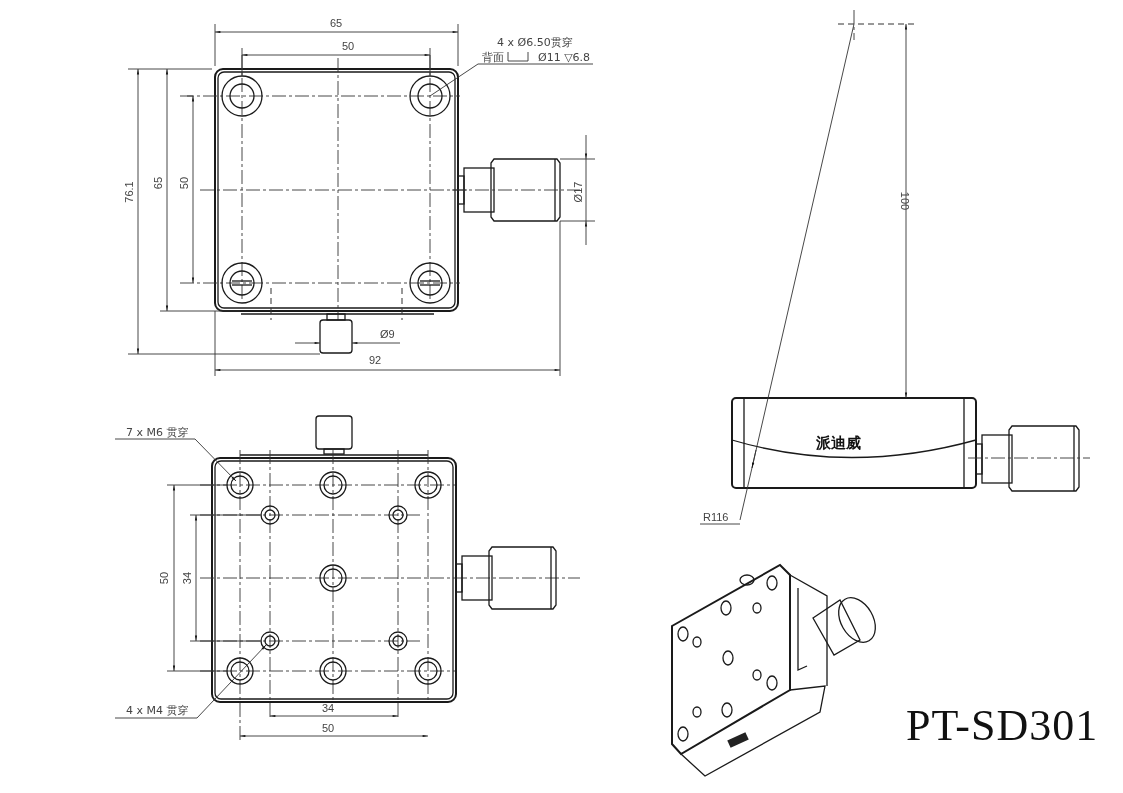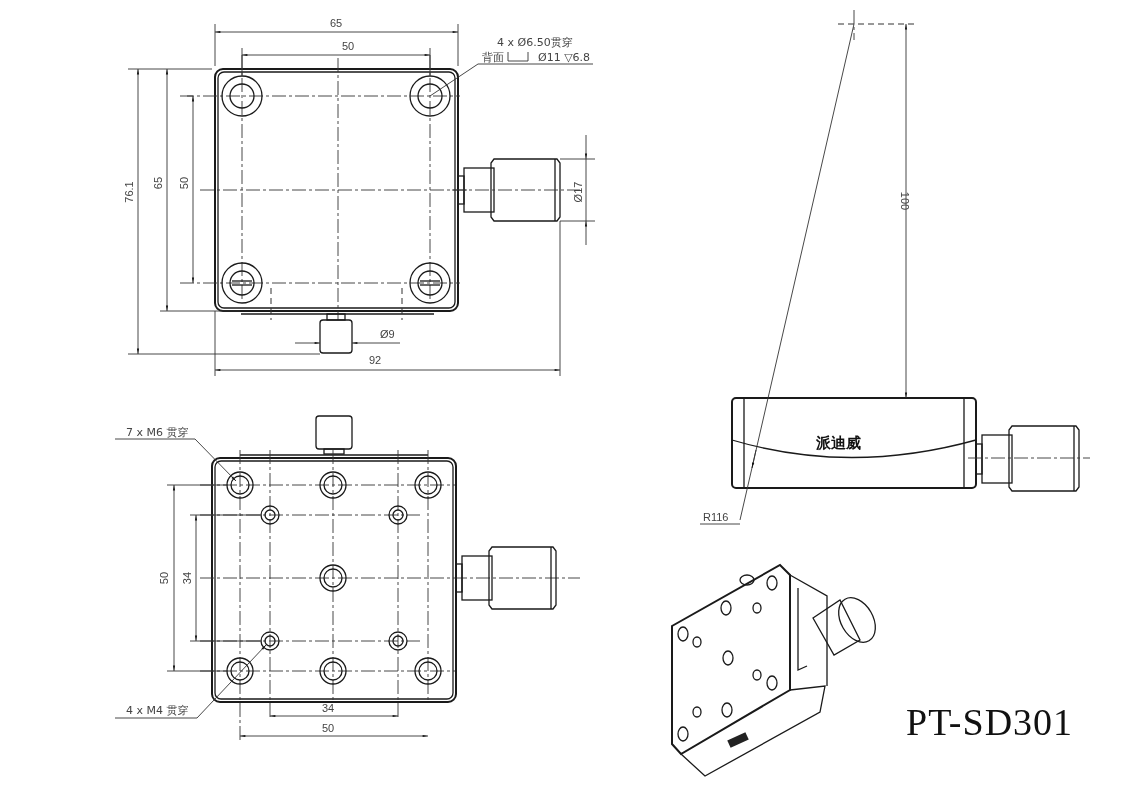--- a/index.html
+++ b/index.html
@@ -6,21 +6,21 @@
   body { width:1123px; height:793px; overflow:hidden; position:relative; font-family:"Liberation Sans", sans-serif; }
   svg { position:absolute; left:0; top:0; }
   .ln { stroke:#1a1a1a; fill:none; stroke-width:1.3; }
   .thk { stroke:#1a1a1a; fill:none; stroke-width:2; }
   .thin { stroke:#333; fill:none; stroke-width:0.9; }
   .cl { stroke:#333; fill:none; stroke-width:0.9; stroke-dasharray:14 3 3 3; }
   .hid { stroke:#333; fill:none; stroke-width:1; stroke-dasharray:6 4; }
   .dim { font-family:"Liberation Sans Narrow","Liberation Sans", sans-serif; font-size:11px; fill:#444; }
   .note { font-family:"DejaVu Sans", sans-serif; font-size:11px; fill:#444; }
   .brand { font-family:"DejaVu Sans", sans-serif; font-size:15px; font-weight:bold; fill:#111; }
-  .model { position:absolute; left:906px; top:700px; font-family:"Liberation Serif", serif; font-size:38px; color:#111; letter-spacing:1px; }
+  .model { position:absolute; left:906px; top:700px; font-family:"Liberation Serif", serif; font-size:44px; color:#111; letter-spacing:1px; }
 </style>
 </head>
 <body>
 
 <svg width="1123" height="793" viewBox="0 0 1123 793">
   <defs>
     <marker id="ar" viewBox="0 0 10 10" refX="10" refY="5" markerWidth="10" markerHeight="6" orient="auto-start-reverse">
       <path d="M0,3 L10,5 L0,7 z" fill="#111"></path>
     </marker>
   </defs>

